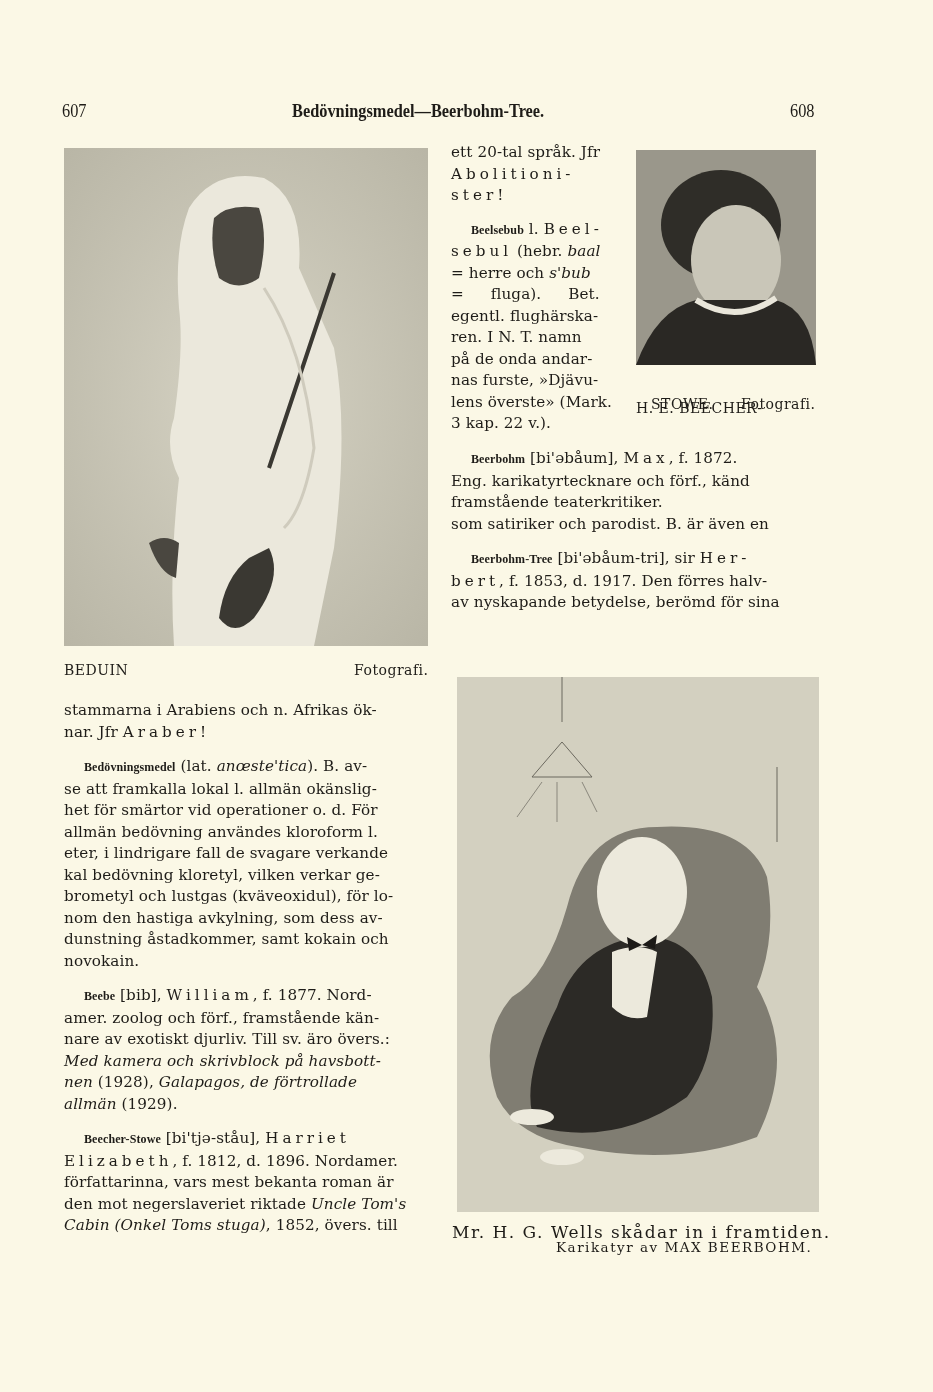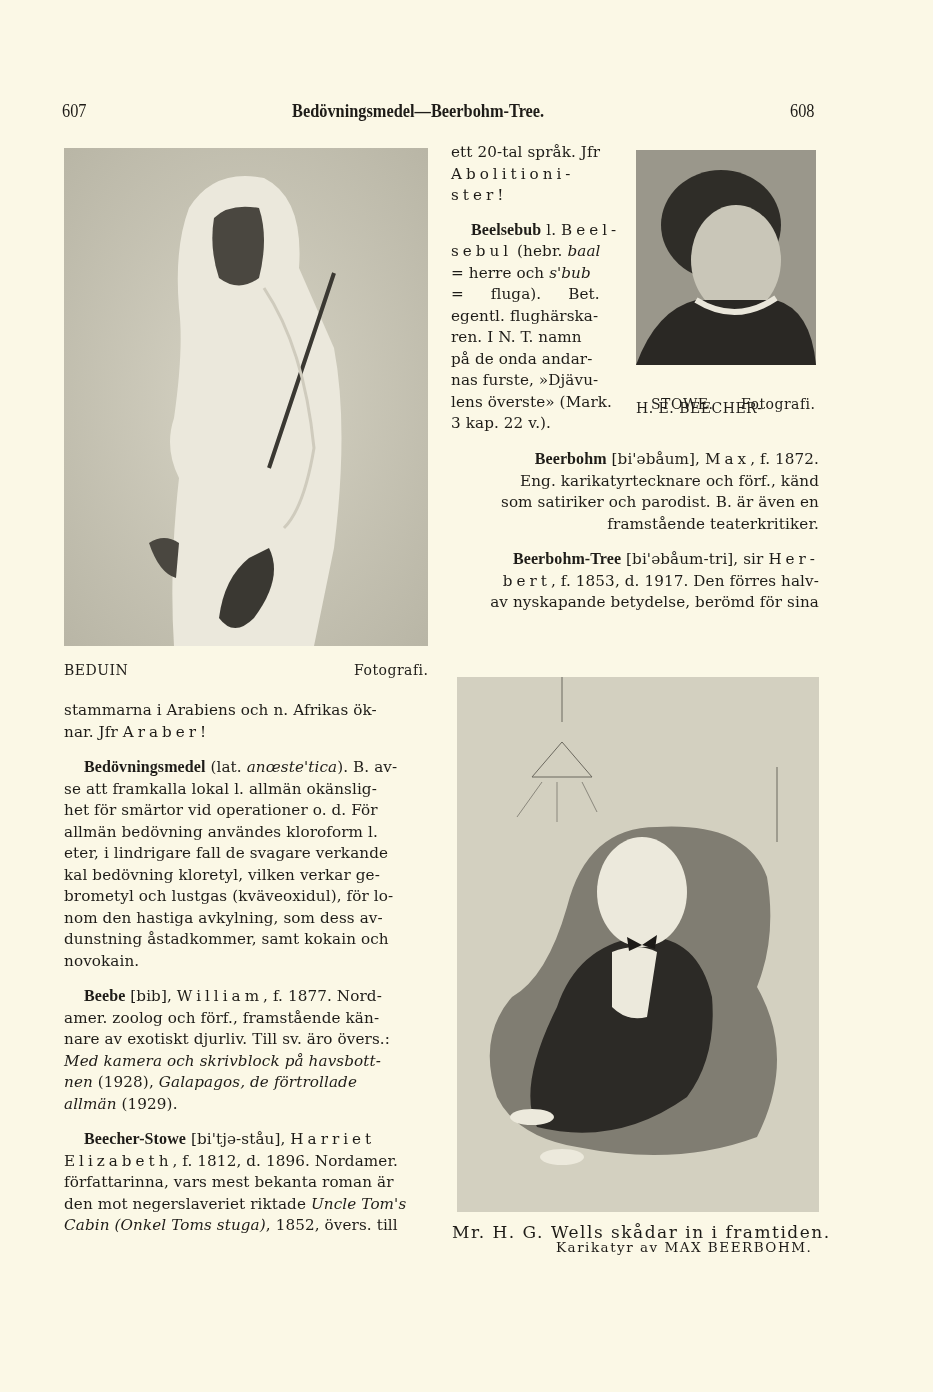--- a/index.html
+++ b/index.html
@@ -6,21 +6,21 @@
   body {
     width:933px; height:1392px; position:relative; overflow:hidden;
     background:#fbf8e6;
     font-family:"DejaVu Serif", "Liberation Serif", serif;
     color:#1e1c18;
   }
   .abs { position:absolute; }
   .hdr { font-family:"Liberation Serif", serif; font-size:19px; top:100px; font-weight:normal; transform:scaleX(0.86); transform-origin:left top; }
   .hdr.title { font-weight:bold; }
   .col { font-family:"DejaVu Serif", serif; font-size:15.2px; line-height:21.5px; letter-spacing:0.1px; }
-  .b { font-weight:bold; font-family:"Liberation Serif", serif; font-size:16px; }
+  .b { font-weight:bold; font-family:"Liberation Serif", serif; font-size:12px; }
   .sp { letter-spacing:4px; }
   .i { font-style:italic; }
   .cap { font-family:"DejaVu Serif", serif; font-size:14px; letter-spacing:0.5px; }
   .photo { background:#c8c5b5; overflow:hidden; }
   .line { display:block; white-space:nowrap; }
 </style>
 </head>
 <body>
 
 <div class="abs hdr" style="left:62px;">607</div>
@@ -73,26 +73,26 @@
     <ellipse cx="85" cy="75" rx="60" ry="55" fill="#2f2d28"></ellipse>
     <ellipse cx="100" cy="110" rx="45" ry="55" fill="#c9c6b8"></ellipse>
     <path d="M0 215 Q20 160 60 150 L140 150 Q175 160 180 215Z" fill="#2a2824"></path>
     <path d="M60 150 Q100 175 140 148" stroke="#e9e6da" stroke-width="6" fill="none"></path>
   </svg>
 </div>
 <div class="abs cap" style="left:636px;top:376px;margin-top:24px;">H. E. BEECHER-</div>
 <div class="abs cap" style="left:651px;top:396px;">STOWE.</div>
 <div class="abs cap" style="left:741px;top:396px;">Fotografi.</div>
 
-<div class="abs col" style="left:451px;top:448px;width:368px;text-align:right;">
+<div class="abs col" style="left:451px;top:448px;width:368px;">
   <div>
     <span class="line" style="padding-left:20px;"><span class="b">Beerbohm</span><span> [bi'əbåum], </span><span class="sp">Max</span><span>, f. 1872.</span></span>
     <span class="line">Eng. karikatyrtecknare och förf., känd</span>
+    <span class="line">framstående teaterkritiker.</span>
     <span class="line">som satiriker och parodist. B. är även en</span>
-    <span class="line">framstående teaterkritiker.</span>
   </div>
   <div style="height:13px"></div>
   <div>
     <span class="line" style="padding-left:20px;"><span class="b">Beerbohm-Tree</span><span> [bi'əbåum-tri], sir </span><span class="sp">Her-</span></span>
     <span class="line"><span class="sp">bert</span><span>, f. 1853, d. 1917. Den förres halv-</span></span>
     <span class="line">av nyskapande betydelse, berömd för sina</span>
   </div>
 </div>
 
 <div class="abs photo" style="left:457px;top:677px;width:362px;height:535px;background:#d3d0c0;">

